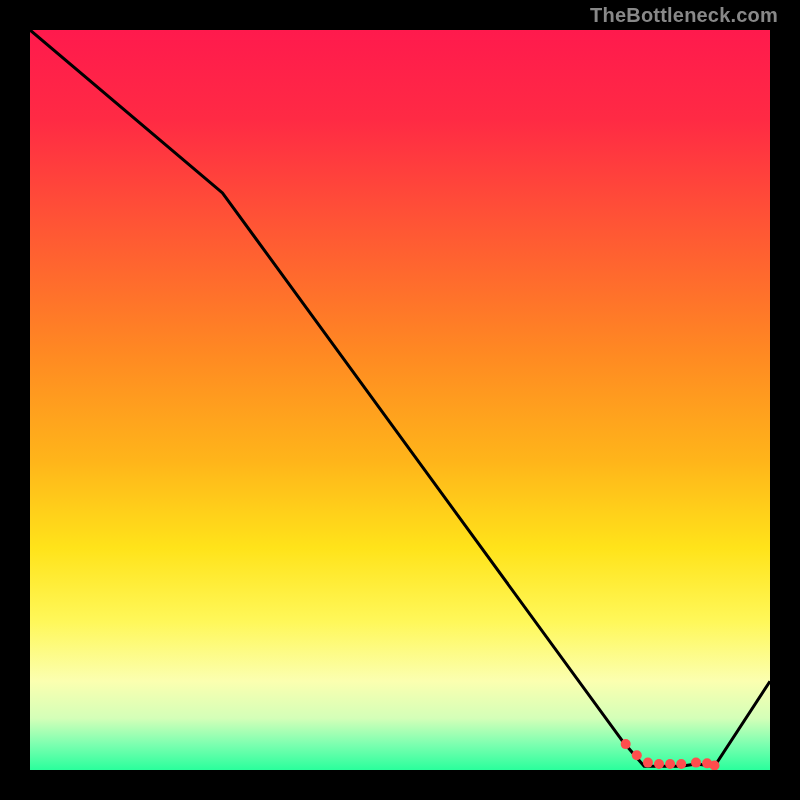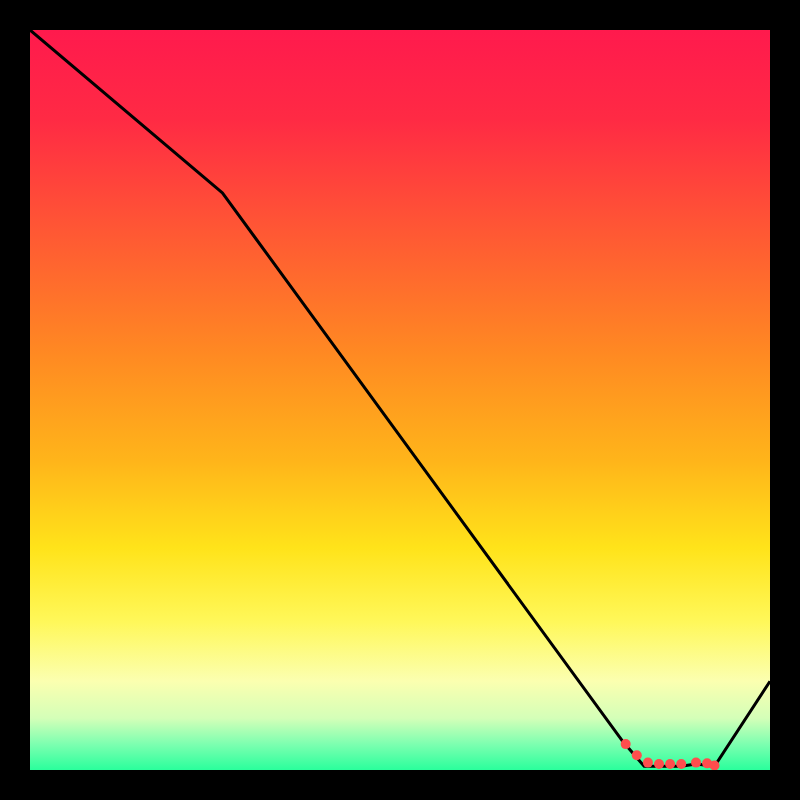--- a/index.html
+++ b/index.html
@@ -34,20 +34,21 @@
     top: 30px;
     width: 740px;
     height: 740px;
   }
   svg { display: block; }
 </style>
 </head>
 <body>
 
 <div class="frame">
+  <div class="watermark">TheBottleneck.com</div>
 
   <div class="plot">
     <svg id="chart-svg" width="740" height="740" viewBox="0 0 740 740">
         <defs>
           <linearGradient id="bg-grad" x1="0" y1="0" x2="0" y2="1">
             <stop offset="0%" stop-color="#ff1a4d"></stop>
             <stop offset="12%" stop-color="#ff2a44"></stop>
             <stop offset="28.000000000000004%" stop-color="#ff5a33"></stop>
             <stop offset="44%" stop-color="#ff8a22"></stop>
             <stop offset="57.99999999999999%" stop-color="#ffb41a"></stop>

